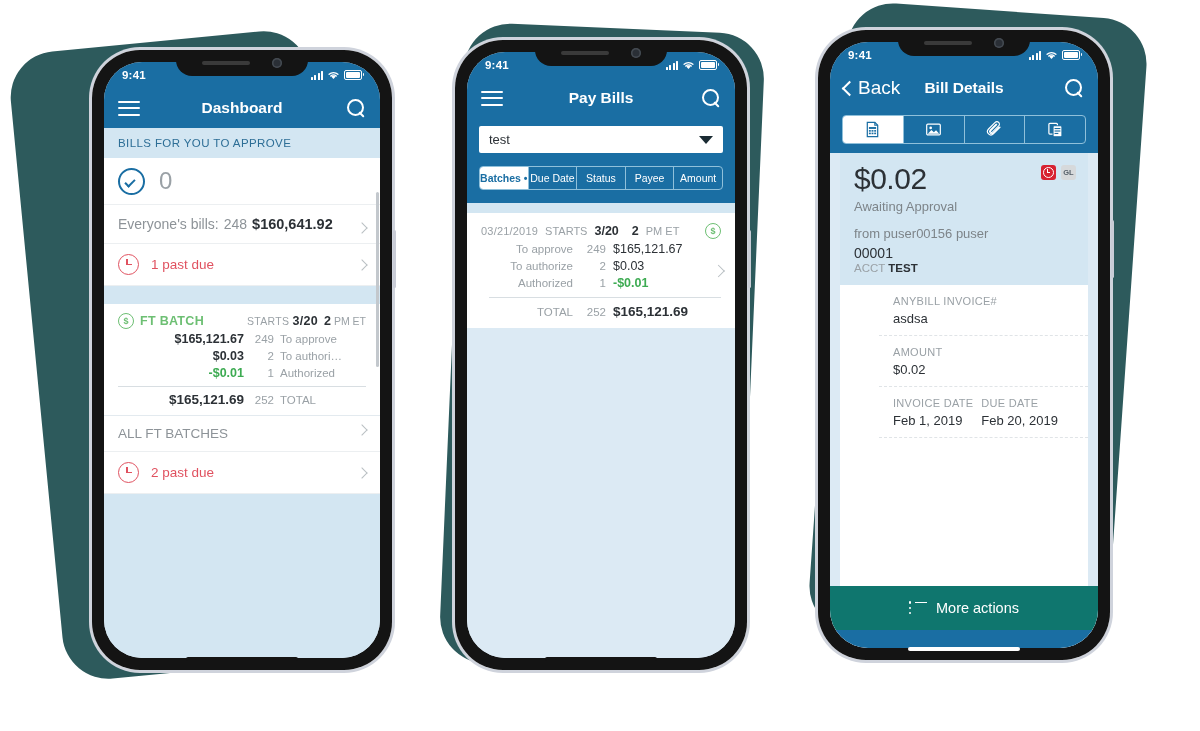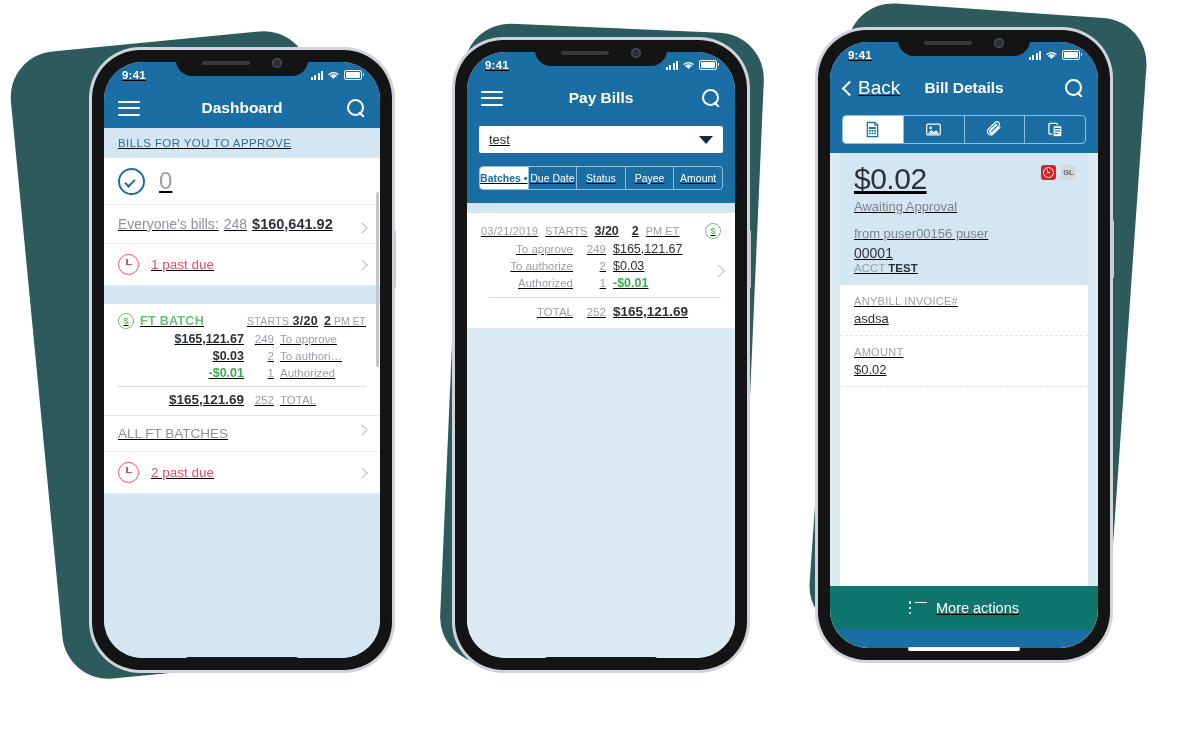--- a/index.html
+++ b/index.html
@@ -164,39 +164,39 @@
   .amt-acct{font-size:11.5px;color:#9aa1a6;margin-top:1px;}
   .amt-acct b{color:#2c3136;}
   .badges{position:absolute;right:12px;top:12px;display:flex;gap:5px;}
   .bdg{width:15px;height:15px;border-radius:3px;display:flex;align-items:center;
        justify-content:center;font-size:7.5px;font-weight:bold;}
   .bdg.red{background:#d72231;color:#fff;}
   .bdg.gray{background:#d6d9db;color:#56606a;}
   .bdg .ck{width:9px;height:9px;border:1.4px solid #fff;border-radius:50%;position:relative;}
   .bdg .ck::before{content:"";position:absolute;left:3.3px;top:1.4px;width:1px;height:3.4px;background:#fff;}
   .bdg .ck::after{content:"";position:absolute;left:3.8px;top:4.2px;width:2.6px;height:1px;background:#fff;}
-  .fld{padding:10px 14px 9px;border-bottom:1px dashed #e0e4e7;}
+  .fld{padding:10px 14px 9px;border-bottom:1px dashed #e0e4e7;margin-left:39px;}
   .fld .lab{font-size:11px;color:#9aa1a6;letter-spacing:.3px;}
   .fld .val{font-size:13px;color:#2c3136;margin-top:4px;}
   .fld2{display:flex;}
   .fld2 .col{flex:1;}
   .fld2 .col:last-child{flex:1.05;}
   .more{background:#0f766e;color:#fff;height:44px;display:flex;align-items:center;
         justify-content:center;gap:9px;font-size:14.5px;}
   .ic-list{width:18px;height:13px;position:relative;}
   .ic-list i{position:absolute;left:6px;height:1.8px;background:#fff;right:0;border-radius:1px;}
   .ic-list i:nth-child(1){top:0;}
   .ic-list i:nth-child(2){top:5.5px;}
   .ic-list i:nth-child(3){top:11px;}
   .ic-list b{position:absolute;left:0;width:2.2px;height:2.2px;background:#fff;border-radius:50%;}
   .ic-list b:nth-of-type(1){top:-0.2px;}
   .ic-list b:nth-of-type(2){top:5.3px;}
   .ic-list b:nth-of-type(3){top:10.8px;}
   .scrollbar{position:absolute;right:1.5px;width:2.5px;background:#c3c8cd;border-radius:2px;}
-  .screen-inner{display:flex;flex-direction:column;height:100%;text-decoration:underline;}
+  .screen-inner{display:flex;flex-direction:column;height:100%;}
 </style>
 </head>
 <body>
 
 <div class="stage">
 
   <div class="teal t1"></div>
   <div class="teal t2"></div>
   <div class="teal t3"></div>
 
@@ -506,20 +506,30 @@
             </div>
 
             <div class="fld">
               <div class="lab">ANYBILL INVOICE#</div>
               <div class="val">asdsa</div>
             </div>
             <div class="fld">
               <div class="lab">AMOUNT</div>
               <div class="val">$0.02</div>
             </div>
+            <div class="fld fld2">
+              <div class="col">
+                <div class="lab">INVOICE DATE</div>
+                <div class="val">Feb 1, 2019</div>
+              </div>
+              <div class="col">
+                <div class="lab">DUE DATE</div>
+                <div class="val">Feb 20, 2019</div>
+              </div>
+            </div>
             <div style="flex:1;background:#fff;"></div>
           </div>
 
           <div class="more">
             <span class="ic-list">
               <b></b>
                 <b></b>
                 <b></b>
                 <i></i>
                 <i></i>

